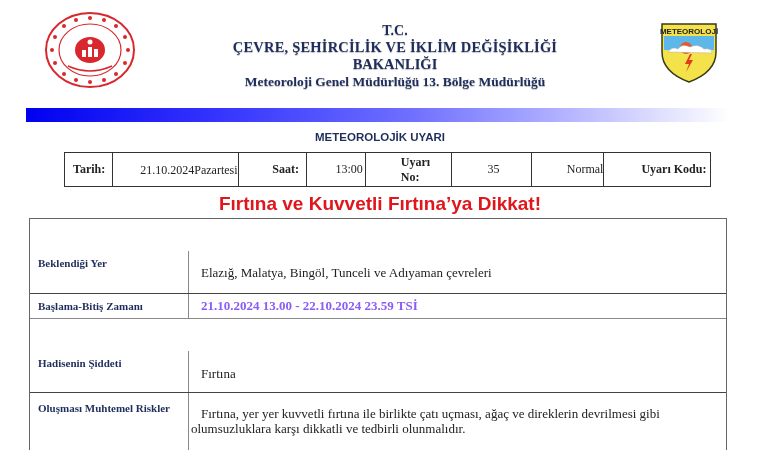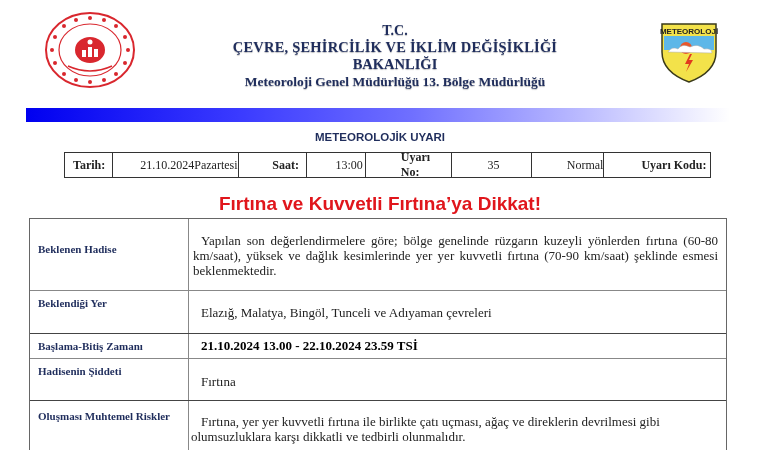--- a/index.html
+++ b/index.html
@@ -9,30 +9,30 @@
   .hdr-text { left:160px; width:470px; top:22px; text-align:center; color:#1f2d5c; font-weight:bold; text-shadow:0 1px 1px rgba(0,0,0,0.25); }
   .hdr-tc { font-size:14px; line-height:17px; }
   .hdr-min { font-size:14.5px; line-height:17px; letter-spacing:0.2px; }
   .hdr-bak { font-size:14.5px; line-height:17px; }
   .hdr-dir { font-size:13.5px; line-height:18px; }
   .logo-left { left:40px; top:10px; width:100px; height:80px; }
   .logo-right { left:660px; top:22px; width:58px; height:62px; }
   .grad-bar { left:26px; top:108px; width:704px; height:14px; background:linear-gradient(to right,#0000f0 0%,#3a3aff 30%,#7070ff 55%,#b8b8ff 78%,#ffffff 100%); }
   .doc-title { left:0; width:760px; top:131px; text-align:center; font-family:"Liberation Sans", sans-serif; font-weight:bold; font-size:11.5px; color:#1f2d5c; }
   
-  .info { left:64px; top:152px; width:647px; height:26px; border:1.5px solid #333; display:flex; box-sizing:border-box;gap:27px; }
+  .info { left:64px; top:152px; width:647px; height:35px; border:1.5px solid #333; display:flex; box-sizing:border-box;gap:27px; }
   .info > div { border-right:1px solid #333; box-sizing:border-box; display:flex; align-items:center; font-size:12px; }
   .info > div:last-child { border-right:none; }
   .lbl { font-weight:bold; }
   
   .headline { left:0; width:760px; top:193px; text-align:center; font-family:"Liberation Sans", sans-serif; font-weight:bold; font-size:19px; color:#e0161c; }
   
   .main { left:29px; top:218px; width:698px; border:1px solid #666; border-bottom:none; box-sizing:border-box; }
   .row { display:flex; border-bottom:1px solid #888; box-sizing:border-box; }
-  .row.dark { border-bottom:1.5px solid #444; }
+  .row.dark { border-bottom:1.5px solid #444;margin-top:32px; }
   .cell-l { width:159px; border-right:1px solid #888; box-sizing:border-box; padding:6px 0 0 8px; font-weight:bold; font-size:11px; color:#1f2d5c; line-height:13px; }
   .cell-r { flex:1; box-sizing:border-box; font-size:13px; line-height:15px; color:#222; }
 </style>
 </head>
 <body>
 
 <div class="abs logo-left">
   <svg width="100" height="80" viewBox="0 0 100 80">
     <ellipse cx="50" cy="40" rx="44" ry="37" fill="none" stroke="#d9272e" stroke-width="2"></ellipse>
     <ellipse cx="50" cy="40" rx="31" ry="26" fill="none" stroke="#d9272e" stroke-width="1.2"></ellipse>
@@ -110,31 +110,27 @@
     <span>Normal</span>
   </div>
   <div style="width:113px; padding-left:10px;">
     <span class="lbl">Uyarı Kodu:</span>
   </div>
 </div>
 
 <div class="abs headline">Fırtına ve Kuvvetli Fırtına’ya Dikkat!</div>
 
 <div class="abs main">
-  <div class="row" style="height:72px;">
-    <div class="cell-l" style="padding-top:24px;">Beklenen Hadise</div>
-    <div class="cell-r" style="padding:14px 8px 0 4px; text-indent:8px; text-align:justify;">Yapılan son değerlendirmelere göre; bölge genelinde rüzgarın kuzeyli yönlerden fırtına (60-80 km/saat),  yüksek ve dağlık kesimlerinde yer yer kuvvetli fırtına (70-90 km/saat) şeklinde esmesi beklenmektedir.</div>
-  </div>
   <div class="row dark" style="height:43px;">
     <div class="cell-l">Beklendiği Yer</div>
     <div class="cell-r" style="padding:14px 0 0 12px;">Elazığ, Malatya, Bingöl, Tunceli ve Adıyaman çevreleri</div>
   </div>
   <div class="row" style="height:25px;">
     <div class="cell-l">Başlama-Bitiş Zamanı</div>
-    <div class="cell-r" style="padding:4px 0 0 12px; font-weight:bold; color:#000000;">21.10.2024 13.00 - 22.10.2024 23.59 TSİ</div>
+    <div class="cell-r" style="padding:4px 0 0 12px; font-weight:bold; color:#8b5cf6;">21.10.2024 13.00 - 22.10.2024 23.59 TSİ</div>
   </div>
   <div class="row dark" style="height:42px;">
     <div class="cell-l">Hadisenin Şiddeti</div>
     <div class="cell-r" style="padding:15px 0 0 12px;">Fırtına</div>
   </div>
   <div class="row" style="height:60px; border-bottom:none;">
     <div class="cell-l" style="padding-top:9px;">Oluşması Muhtemel Riskler</div>
     <div class="cell-r" style="padding:13px 8px 0 2px; text-indent:10px;">Fırtına, yer yer kuvvetli fırtına ile birlikte çatı uçması, ağaç ve direklerin devrilmesi gibi olumsuzluklara karşı dikkatli ve tedbirli olunmalıdır.</div>
   </div>
 </div>

